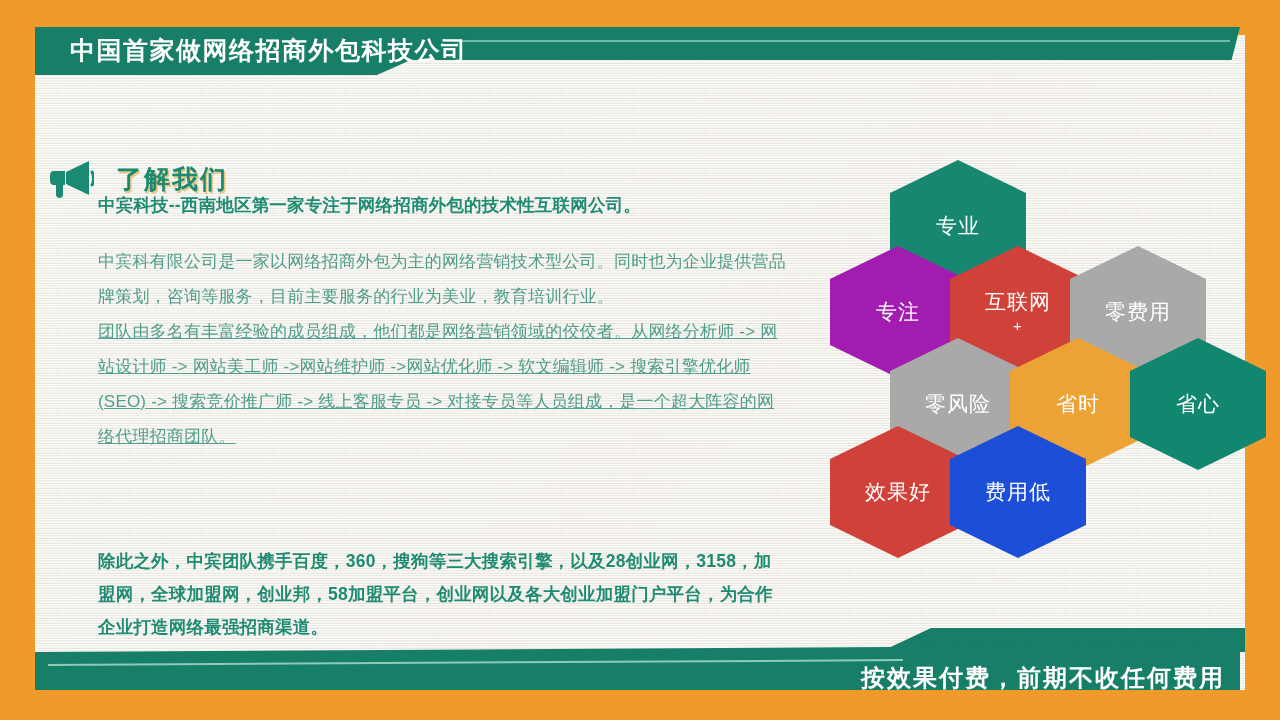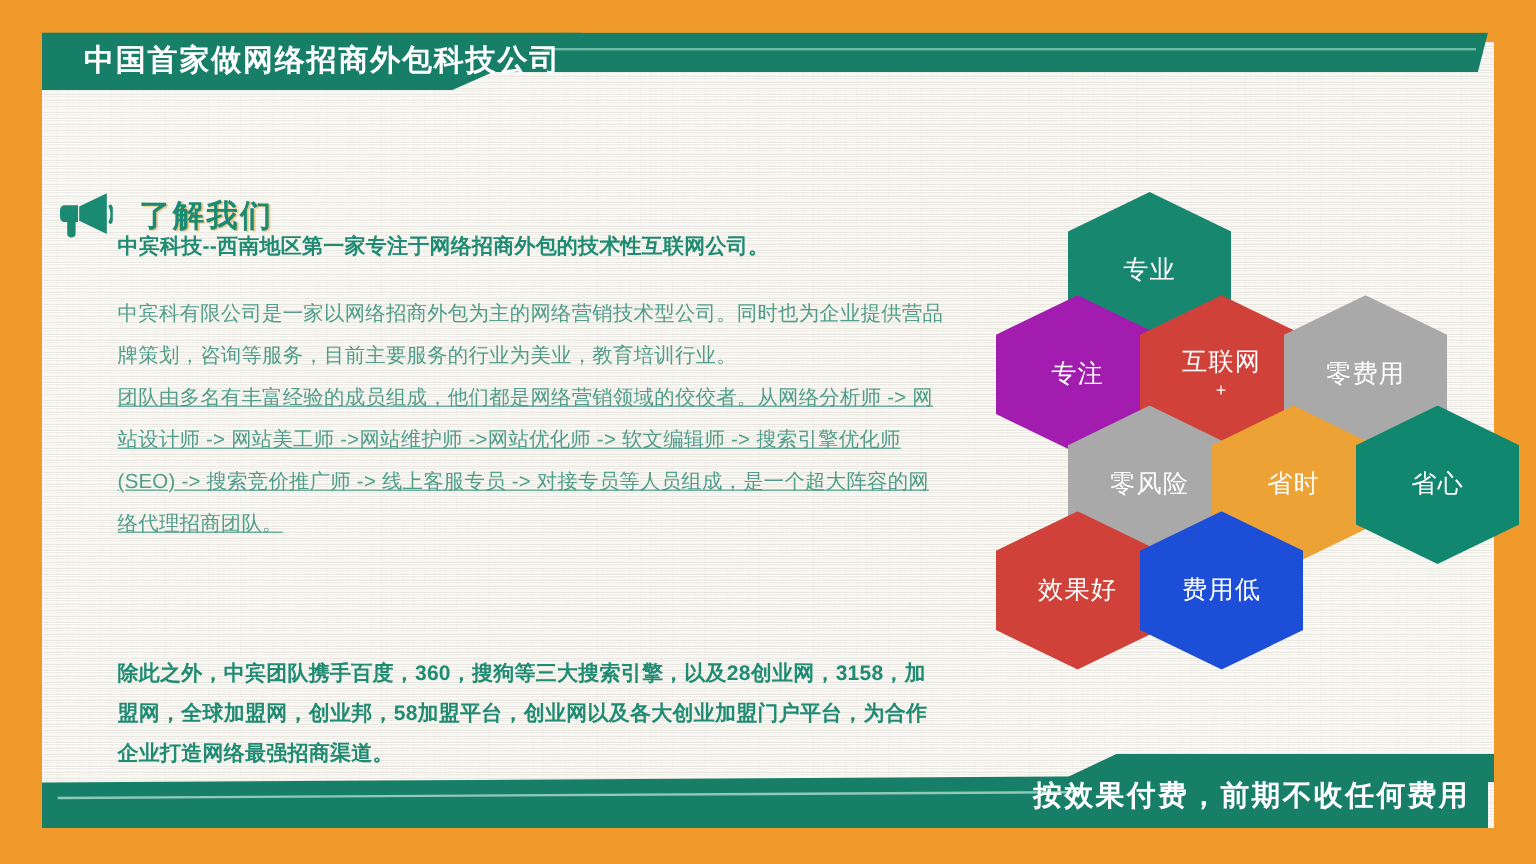--- a/index.html
+++ b/index.html
@@ -204,21 +204,21 @@
     left: 880px;
     top: 628px;
     width: 365px;
     height: 24px;
     background: #177f68;
     clip-path: polygon(14% 0, 100% 0, 100% 100%, 0 100%);
   }
   #footer-text {
     position: absolute;
     right: 55px;
-    top: 648px;
+    top: 662px;
     font-size: 24px;
     font-weight: bold;
     color: #ffffff;
     letter-spacing: 2px;
     white-space: nowrap;
     line-height: 32px;
   }
 </style>
 </head>
 <body>

